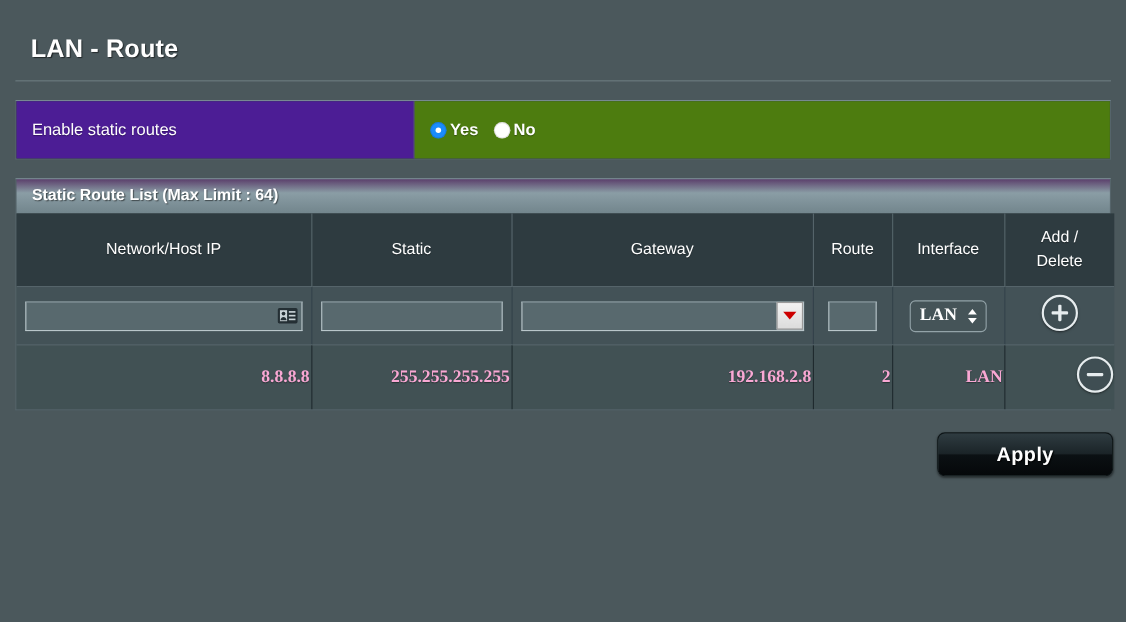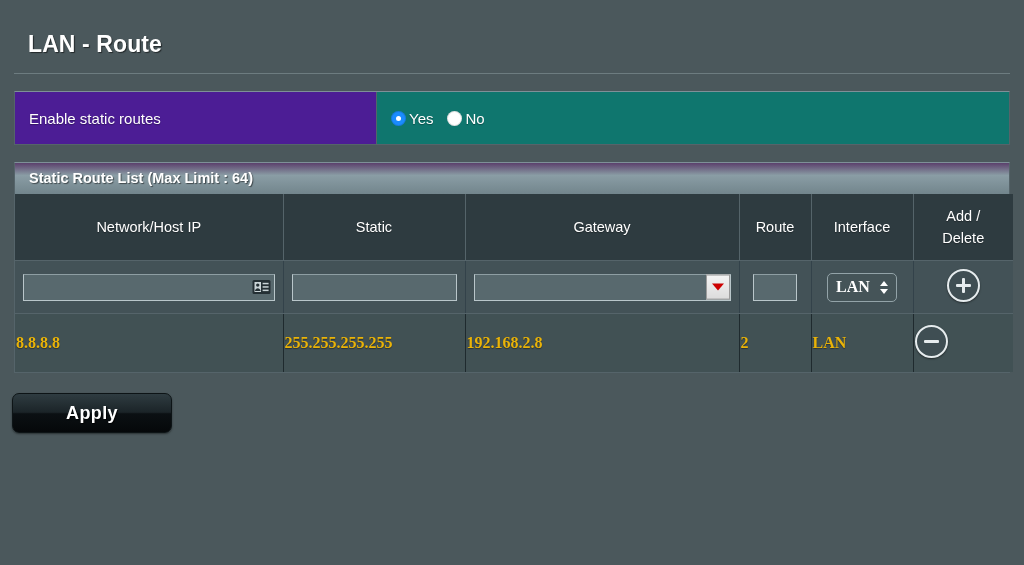--- a/index.html
+++ b/index.html
@@ -80,25 +80,26 @@
     display: flex;
     align-items: center;
     padding-left: 14px;
     font-size: 15px;
     background: #4c1d95;
     border-right: 1px solid #55646a;
     text-shadow: 0px 1px 1px rgba(0,0,0,0.35);
   }
   .cfg-value {
     flex: 1;
-    background: #0f766e;
+    background: #4d7c0f;
     display: flex;
     align-items: center;
     padding-left: 14px;
     font-size: 15px;
+    font-weight: bold;
   }
   .radio-group {
     display: flex;
     align-items: center;
     gap: 5px;
   }
   .radio-item {
     display: flex;
     align-items: center;
     gap: 3px;
@@ -279,33 +280,33 @@
   }
   .circ-btn::before { width: 15px; height: 3px; }
   .circ-btn.plus::after { width: 3px; height: 15px; }
 
   
   .data-row td {
     background: #41524f;
     background: #415154;
     height: 56px;
     border-right: 1px solid #1f2a2e;
-    text-align: left;
+    text-align: right;
     font-family: "Liberation Serif", serif;
     font-size: 16px;
     font-weight: bold;
-    color: #eab308;
+    color: #f9a8d4;
     text-shadow: 0px 1px 1px rgba(0,0,0,0.4);
   }
   .data-row td:last-child { border-right: none; }
 
   
   .apply-wrap {
     display: flex;
-    justify-content: flex-start;
+    justify-content: flex-end;
     margin-top: 20px;
   }
   .apply-btn {
     width: 160px;
     height: 40px;
     border-radius: 7px;
     border: 1px solid #0d1416;
     background: linear-gradient(to bottom, #2f3c41 0%, #1b2428 48%, #0b1013 52%, #05080a 100%);
     color: #ffffff;
     font-family: "Liberation Sans", sans-serif;

